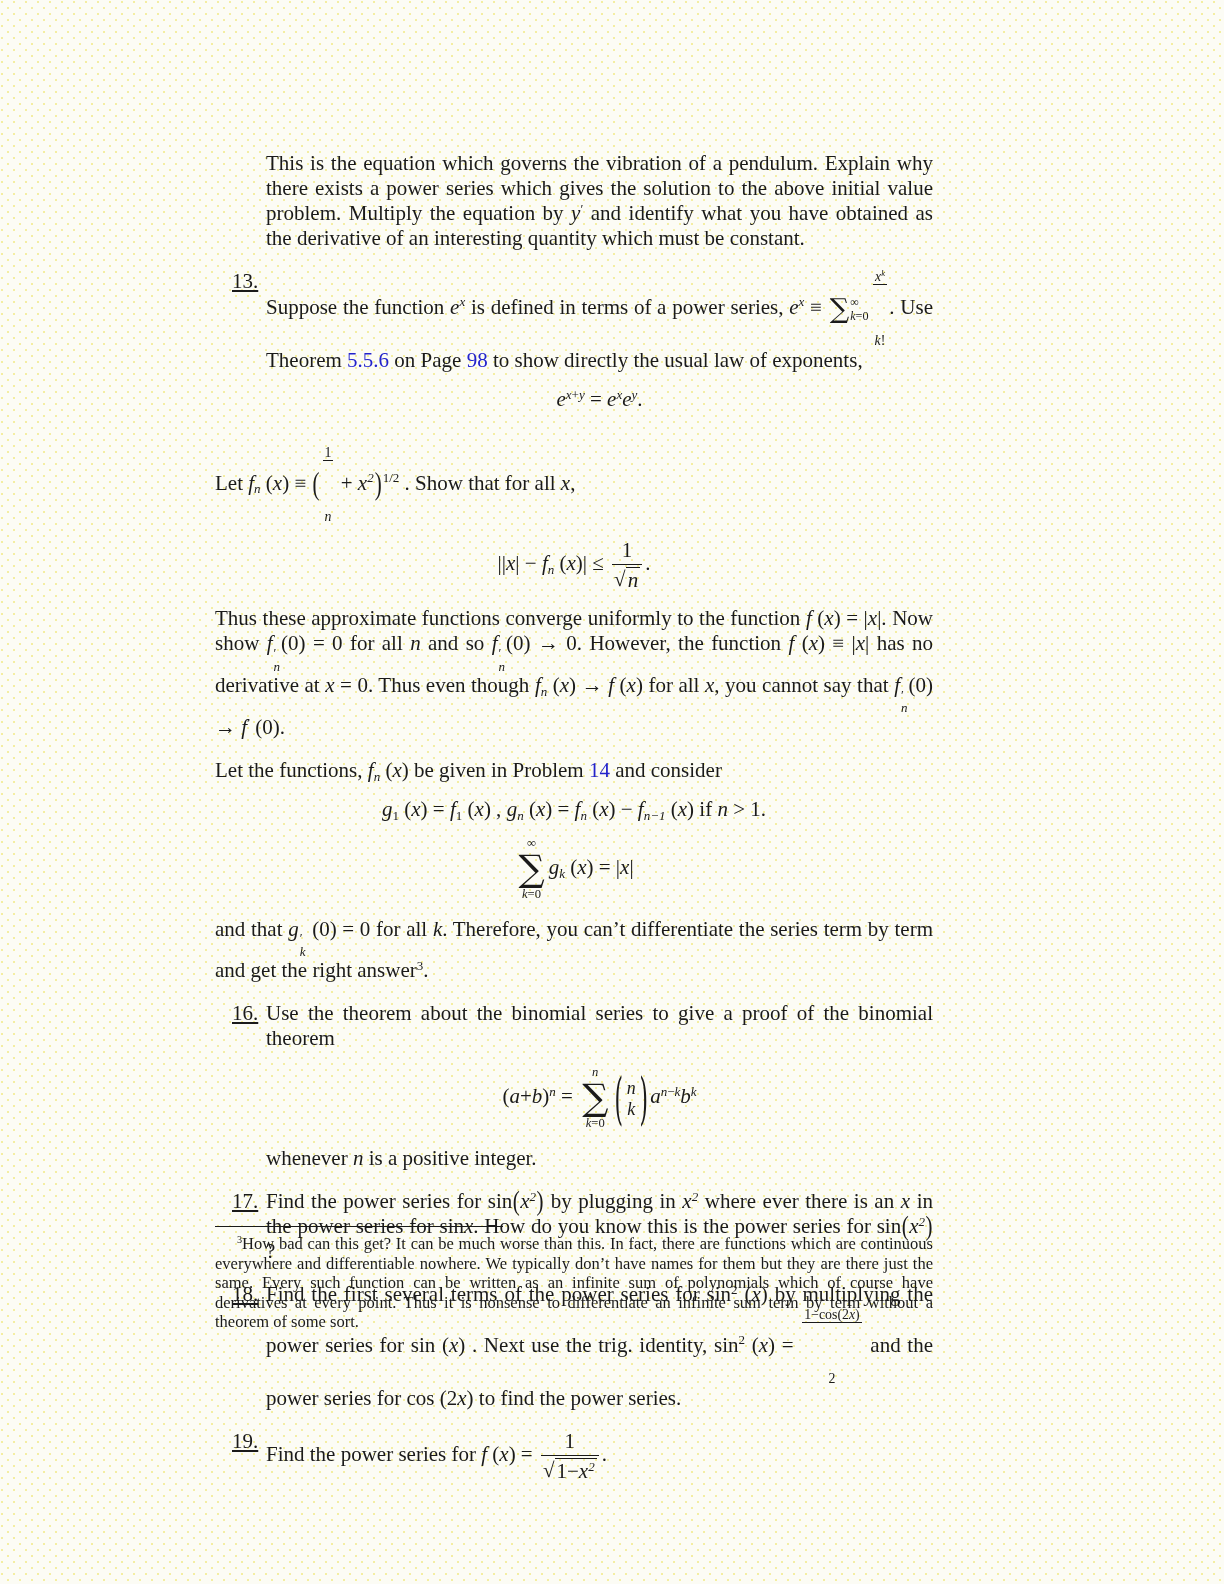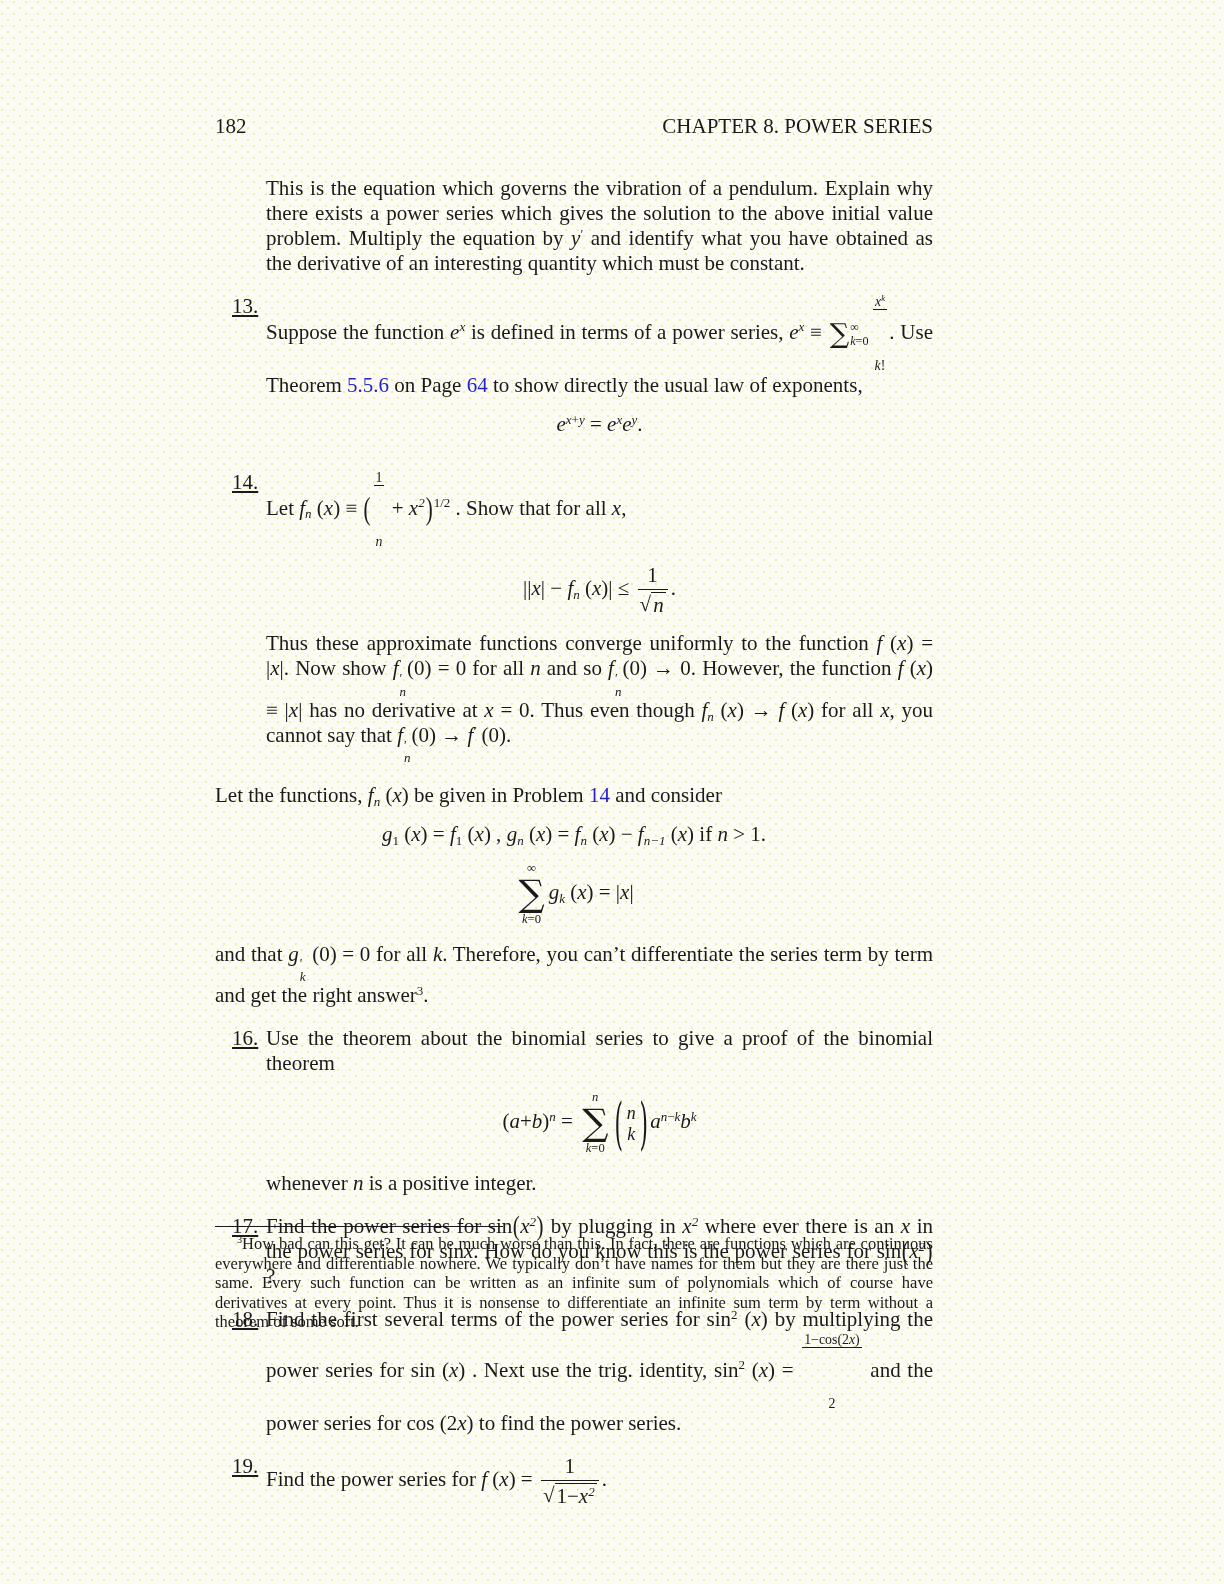--- a/index.html
+++ b/index.html
@@ -69,46 +69,41 @@
   
   .footnote{position:absolute;left:0;top:1112px;width:718px;font-size:16.5px;line-height:19.5px;}
   .fnrule{width:288px;border:none;border-top:1.8px solid var(--rule);margin:0 0 7px 0;}
   .footnote .para{text-indent:22px;}
 </style>
 </head>
 <body>
 
 <div class="content">
 
-  <div class="pagehead">
-    <span>182</span>
-    <span>CHAPTER 8.  POWER SERIES</span>
-  </div>
 
   <p class="para intro">This is the equation which governs the vibration of a pendulum. Explain why there exists a power series which gives the solution to the above initial value problem. Multiply the equation by <span class="s-i">y</span><span class="s-sup">′</span> and identify what you have obtained as the derivative of an interesting quantity which must be constant.</p>
 
   <div class="item">
     <div class="inum">13.</div>
     <div class="ibody">
       <p class="para">Suppose the function <span class="s-i">e</span><span class="s-isup">x</span> is defined in terms of a power series, <span class="s-i">e</span><span class="s-isup">x</span> ≡ <span class="s-sumss">
             <span class="op">∑</span>
             <span class="ss">
               <span class="ss-t">∞</span>
               <span class="ss-b"><span class="s-i">k</span>=0</span>
             </span>
           </span><span class="s-ifrac">
             <span class="num"><span class="s-i">x</span><span class="s-isup">k</span></span>
             <span class="den"><span class="s-i">k</span>!</span>
-          </span>. Use Theorem <span class="s-link">5.5.6</span> on Page <span class="s-link">64</span> to show directly the usual law of exponents,</p>
+          </span>. Use Theorem <span class="s-link">5.5.6</span> on Page <span class="s-link">98</span> to show directly the usual law of exponents,</p>
       <div class="eq"><span class="s-i">e</span><span class="s-sup"><span class="s-i">x</span>+<span class="s-i">y</span></span> = <span class="s-i">e</span><span class="s-isup">x</span><span class="s-i">e</span><span class="s-isup">y</span>.</div>
     </div>
   </div>
 
   <div class="item">
-    <div class="inum">14.</div>
     <div class="ibody">
       <p class="para">Let <span class="s-i">f</span><span class="s-isub">n</span> (<span class="s-i">x</span>) ≡ <span class="s-bigp">(</span><span class="s-ifrac">
             <span class="num">1</span>
             <span class="den"><span class="s-i">n</span></span>
           </span> + <span class="s-i">x</span><span class="s-isup">2</span><span class="s-bigp">)</span><span class="s-sup">1/2</span> . Show that for all <span class="s-i">x</span>,</p>
       <div class="eq">||<span class="s-i">x</span>| − <span class="s-i">f</span><span class="s-isub">n</span> (<span class="s-i">x</span>)| ≤ <span class="s-frac">
             <span class="num">1</span>
             <span class="den"><span class="s-sqrt">
                 <span class="sym">√</span>
                 <span class="rad"><span class="s-i">n</span></span>

